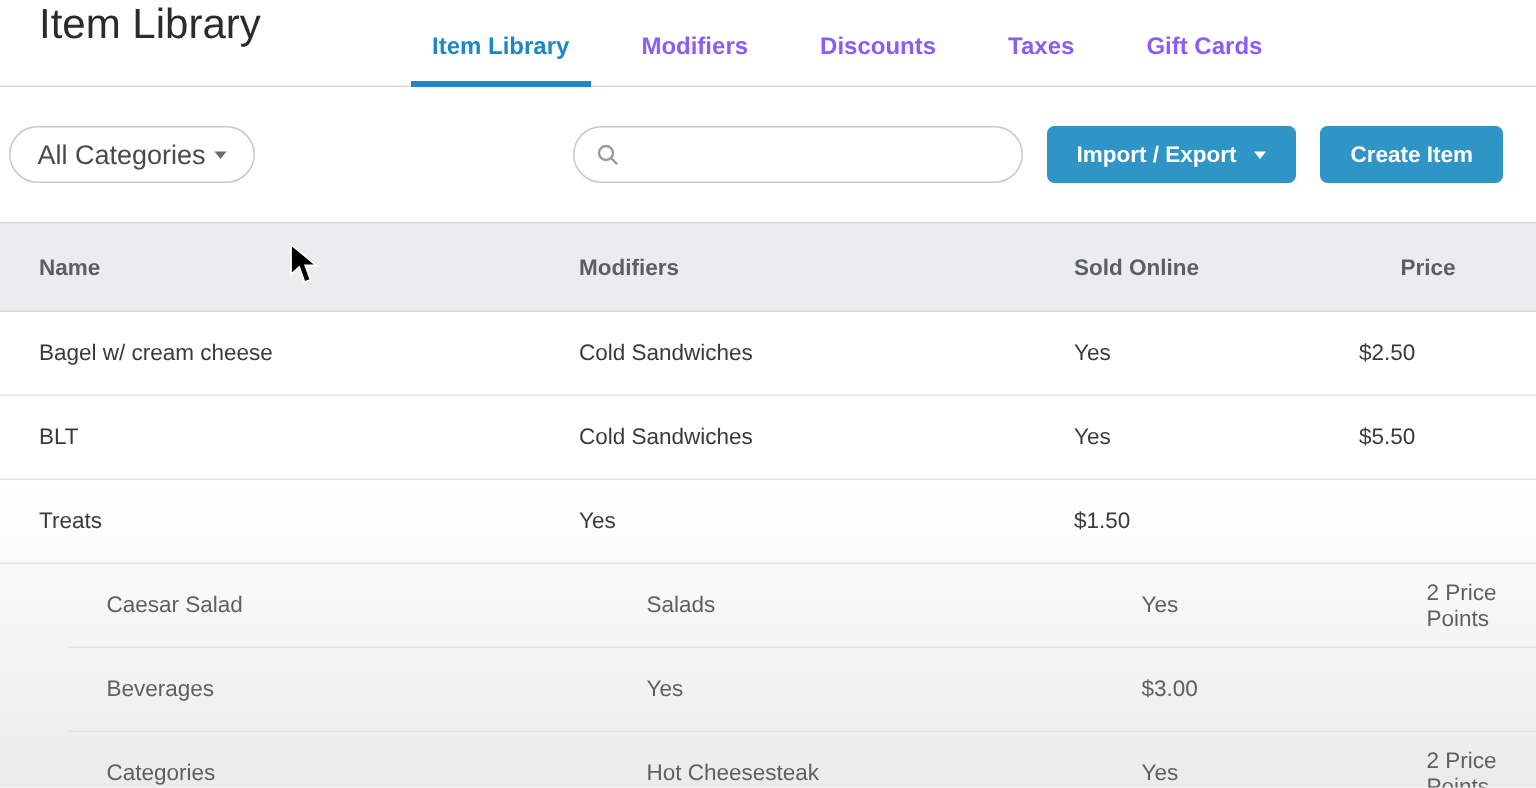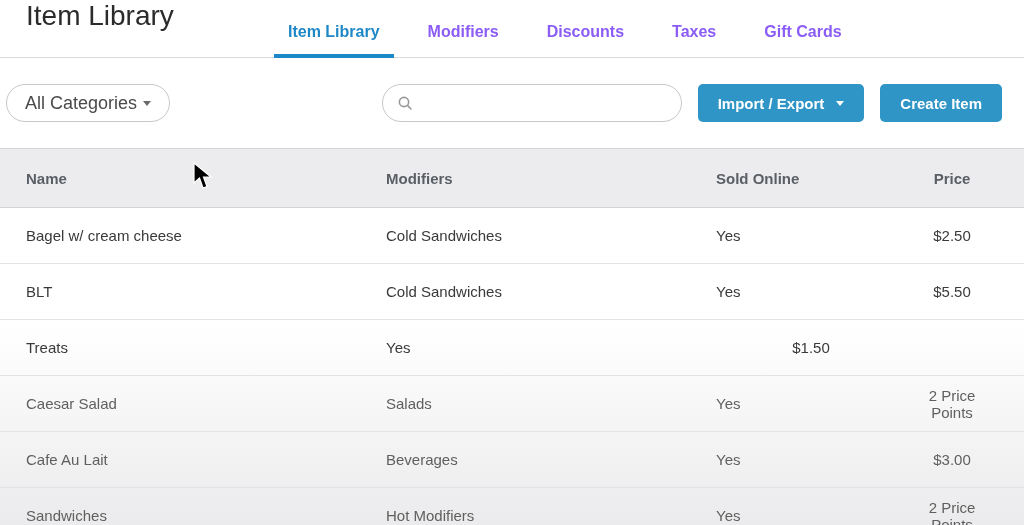--- a/index.html
+++ b/index.html
@@ -134,25 +134,25 @@
     display: grid;
     grid-template-columns: 360px 330px 190px 1fr;
     align-items: center;
     height: 56px;
     padding: 0 26px;
     border-bottom: 1px solid #e3e3e5;
     font-size: 15px;
     color: #3a3a3a;
     cursor: pointer;
   }
-  .trow .right { text-align: center; }
+  .trow .right { text-align: left; }
   .table-fade {
     background: linear-gradient(#ffffff 0%, #ffffff 45%, #e9e9eb 100%);
   }
-  .trow.faded { color: #5f5f5f; }
+  .trow.faded { color: #5f5f5f; margin-left: 45px; }
 
   
   .cursor {
     position: absolute;
     left: 193px;
     top: 162px;
     pointer-events: none;
   }
 </style>
 </head>
@@ -216,28 +216,27 @@
     <div>Yes</div>
     <div class="right">$1.50</div>
   </div>
   <div class="trow faded">
     <div>Caesar Salad</div>
     <div>Salads</div>
     <div>Yes</div>
     <div class="right">2 Price Points</div>
   </div>
   <div class="trow faded">
-    <div>Cafe Au Lait</div>
     <div>Beverages</div>
     <div>Yes</div>
     <div class="right">$3.00</div>
   </div>
   <div class="trow faded">
-    <div>Sandwiches</div>
-    <div>Hot Modifiers</div>
+    <div>Categories</div>
+    <div>Hot Cheesesteak</div>
     <div>Yes</div>
     <div class="right">2 Price Points</div>
   </div>
 </div>
 
 <svg class="cursor" width="22" height="28" viewBox="0 0 22 28">
   <path d="M1 1 L1 21 L6.5 16 L10 26 L14 24.5 L10.5 15 L18 15 Z" fill="#000" stroke="#fff" stroke-width="1.2"></path>
 </svg>
 
 </body></html>

